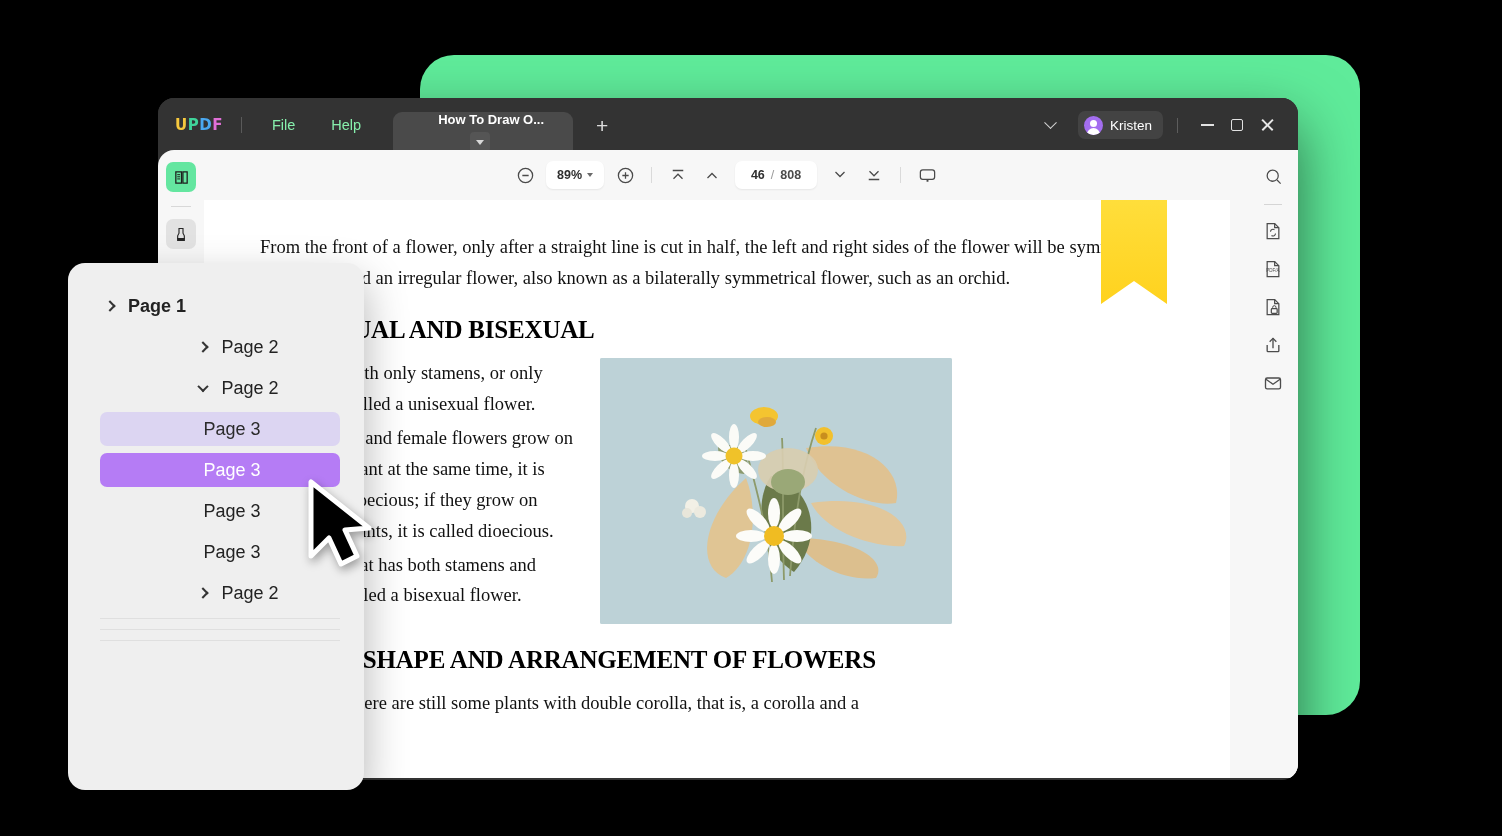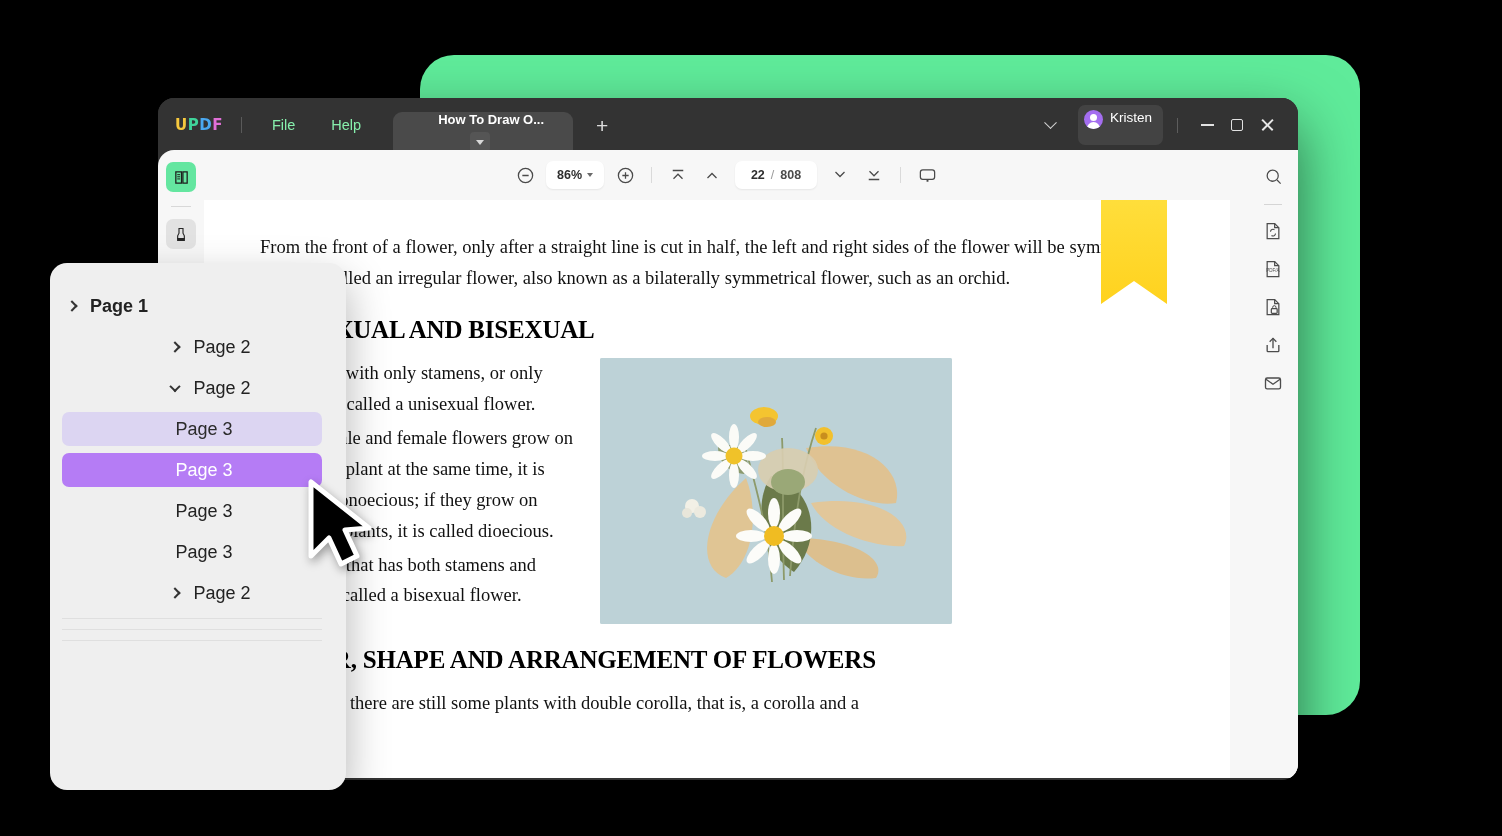--- a/index.html
+++ b/index.html
@@ -111,24 +111,24 @@
     margin-right: 14px;
   }
   .chev-down span {
     display: block;
     width: 9px; height: 9px;
     border-right: 1.8px solid #d3d3d3;
     border-bottom: 1.8px solid #d3d3d3;
     transform: rotate(45deg) translate(-2px,-2px);
   }
   .user-chip {
-    display: flex; align-items: flex-start;
+    display: flex; align-items: center;
     background: #434343;
     border-radius: 7px;
-    padding: 5px 11px 16px 6px;
+    padding: 5px 11px 4px 6px;
   }
   .avatar {
     width: 19px; height: 19px; border-radius: 50%;
     background: #a46ef0;
     position: relative; margin-right: 7px;
     overflow: hidden;
   }
   .avatar:before {
     content: ""; position: absolute;
     left: 6px; top: 3.5px;
@@ -286,26 +286,26 @@
     width: 32px; height: 32px;
     display: flex; align-items: center; justify-content: center;
     margin-bottom: 6px;
     color: #4c4c4c;
   }
   .rr-div { width: 18px; height: 1px; background: #d5d5d5; margin: 6px 0 10px; }
 
   
   .outline-panel {
     position: absolute;
-    left: 50px; top: 263px;
+    left: 68px; top: 263px;
     width: 296px; height: 527px;
     background: #efefef;
     border-radius: 17px;
     box-shadow: 0 18px 44px rgba(0,0,0,0.30);
-    padding: 26px 24px 0 12px;
+    padding: 26px 24px 0 32px;
     overflow: hidden;
   }
   .tree-row {
     display: flex; align-items: center;
     height: 34px;
     font-size: 18px;
     color: #222;
     border-radius: 7px;
     margin-bottom: 7px;
     padding-left: 2px;
@@ -406,21 +406,21 @@
       <div class="doc-area">
 
         <div class="toolbar">
           <div class="tl-icon">
             <svg width="19" height="19" viewBox="0 0 24 24" fill="none" stroke="#4a4a4a" stroke-width="1.6">
               <circle cx="12" cy="12" r="9"></circle>
                 <path d="M8 12h8"></path>
             </svg>
           </div>
           <div class="zoom-box">
-            <span>86%</span>
+            <span>89%</span>
             <span class="mini-caret"></span>
           </div>
           <div class="tl-icon">
             <svg width="19" height="19" viewBox="0 0 24 24" fill="none" stroke="#4a4a4a" stroke-width="1.6">
               <circle cx="12" cy="12" r="9"></circle>
                 <path d="M8 12h8M12 8v8"></path>
             </svg>
           </div>
           <div class="tl-div"></div>
           <div class="tl-icon">
@@ -428,21 +428,21 @@
               <path d="M5 6h14"></path>
                 <path d="M6 17l6-6 6 6"></path>
             </svg>
           </div>
           <div class="tl-icon">
             <svg width="18" height="18" viewBox="0 0 24 24" fill="none" stroke="#4a4a4a" stroke-width="1.7">
               <path d="M6 16l6-6 6 6"></path>
             </svg>
           </div>
           <div class="page-box">
-            <span>22</span>
+            <span>46</span>
             <span class="sep">/</span>
             <span class="tot">808</span>
           </div>
           <div class="tl-icon">
             <svg width="18" height="18" viewBox="0 0 24 24" fill="none" stroke="#4a4a4a" stroke-width="1.7">
               <path d="M6 8l6 6 6-6"></path>
             </svg>
           </div>
           <div class="tl-icon">
             <svg width="18" height="18" viewBox="0 0 24 24" fill="none" stroke="#4a4a4a" stroke-width="1.7">

